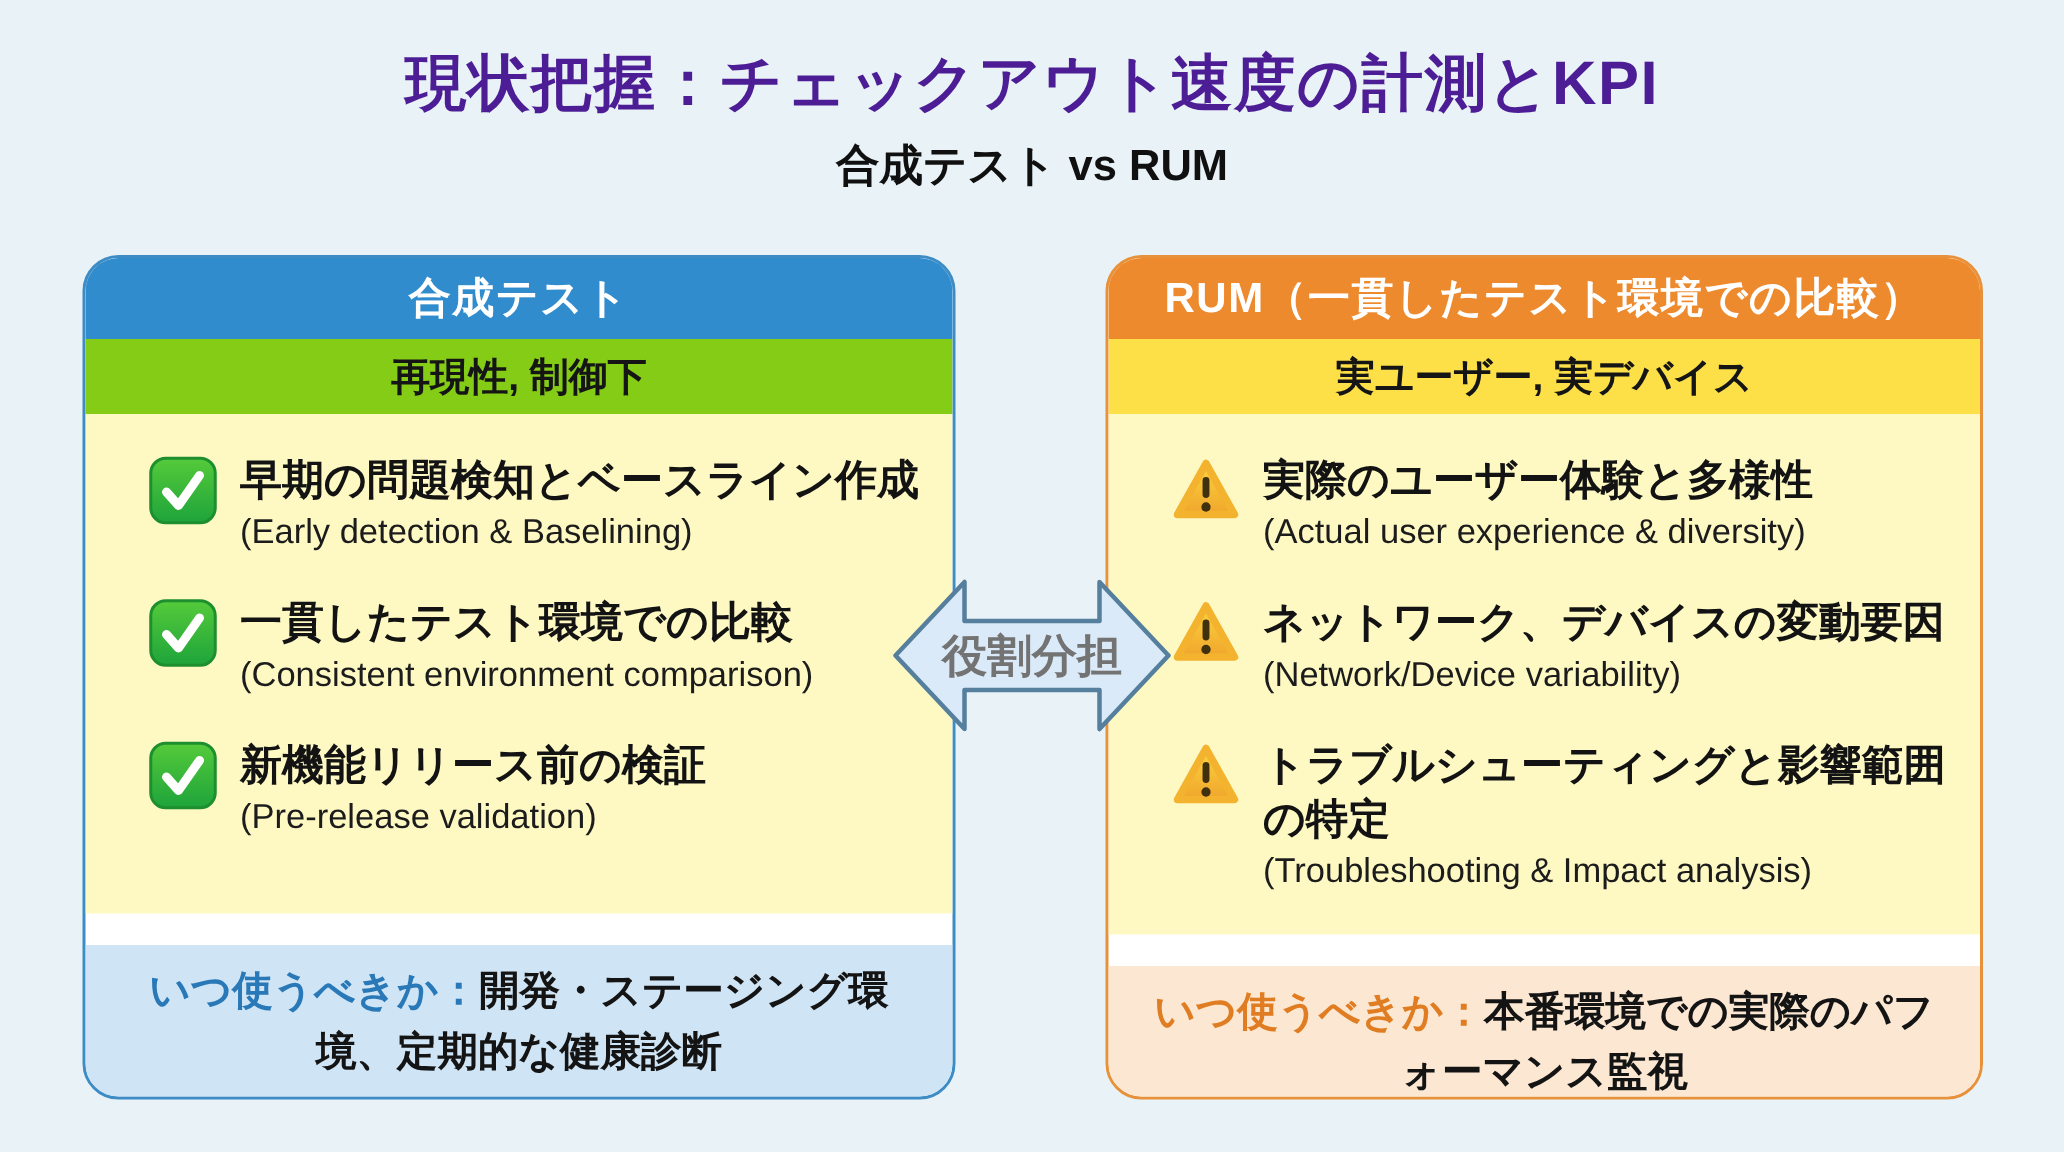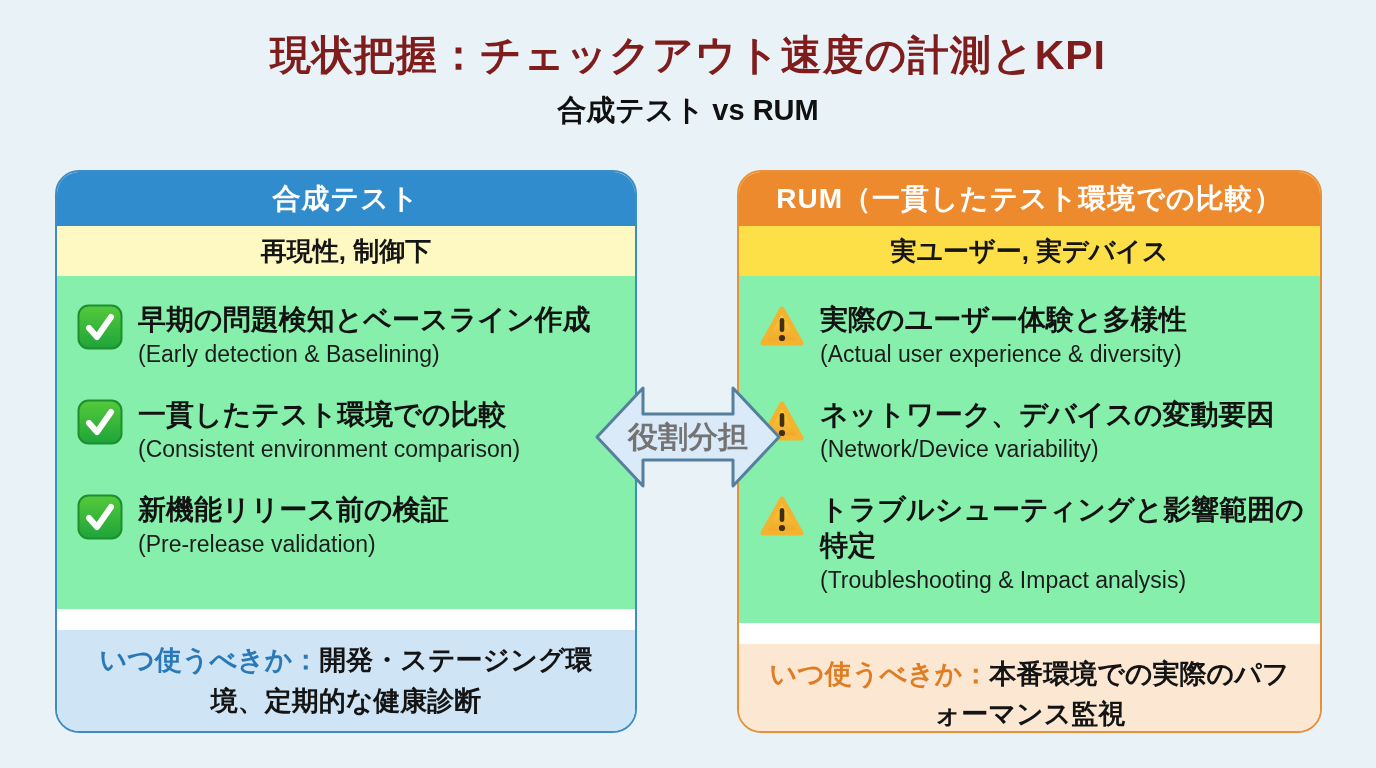--- a/index.html
+++ b/index.html
@@ -4,21 +4,21 @@
 <style>
   html,body{margin:0;padding:0;}
   body{
     width:1376px;height:768px;position:relative;overflow:hidden;
     background:#e9f3f7;
     font-family:"Liberation Sans","DejaVu Sans",sans-serif;
     color:#141414;
   }
   .slide-title{
     margin:0;padding-top:28px;text-align:center;
-    font-size:41px;font-weight:800;color:#7f1d1d;letter-spacing:1px;
+    font-size:41px;font-weight:800;color:#4c1d95;letter-spacing:1px;
   }
   .slide-subtitle{
     margin:8px 0 0;text-align:center;
     font-size:29px;font-weight:700;color:#101010;
   }
   .panel{
     position:absolute;top:170px;height:563px;box-sizing:border-box;
     border-radius:24px;overflow:hidden;display:flex;flex-direction:column;
     background:#ffffff;
   }
@@ -27,23 +27,23 @@
   .panel-header{
     flex:0 0 54px;display:flex;align-items:center;justify-content:center;
     color:#ffffff;font-size:28px;font-weight:800;letter-spacing:1px;
   }
   .panel-left .panel-header{background:#318ccd;}
   .panel-right .panel-header{background:#ee8a2e;}
   .panel-tagline{
     flex:0 0 50px;display:flex;align-items:center;justify-content:center;
     font-size:26px;font-weight:800;color:#151515;
   }
-  .panel-left .panel-tagline{background:#fef9c3;}
+  .panel-left .panel-tagline{background:#84cc16;}
   .panel-right .panel-tagline{background:#fde047;}
-  .panel-body{flex:1 1 auto;background:#86efac;padding:26px 16px 0 20px;}
+  .panel-body{flex:1 1 auto;background:#fef9c3;padding:26px 16px 0 42px;}
   .item{display:flex;align-items:flex-start;gap:15px;margin-bottom:27px;}
   .item-icon{flex:0 0 auto;margin-top:2px;line-height:0;}
   .item-jp{font-size:28px;font-weight:800;line-height:1.28;color:#131313;}
   .item-en{font-size:23px;font-weight:400;line-height:1.4;color:#1c1c1c;}
   .panel-footer{
     flex:0 0 101px;display:flex;align-items:center;justify-content:center;
     text-align:center;font-size:27px;font-weight:800;line-height:1.5;
     padding:0 18px;color:#141414;margin-top:21px;
   }
   .panel-left .panel-footer{background:#cfe4f4;}

